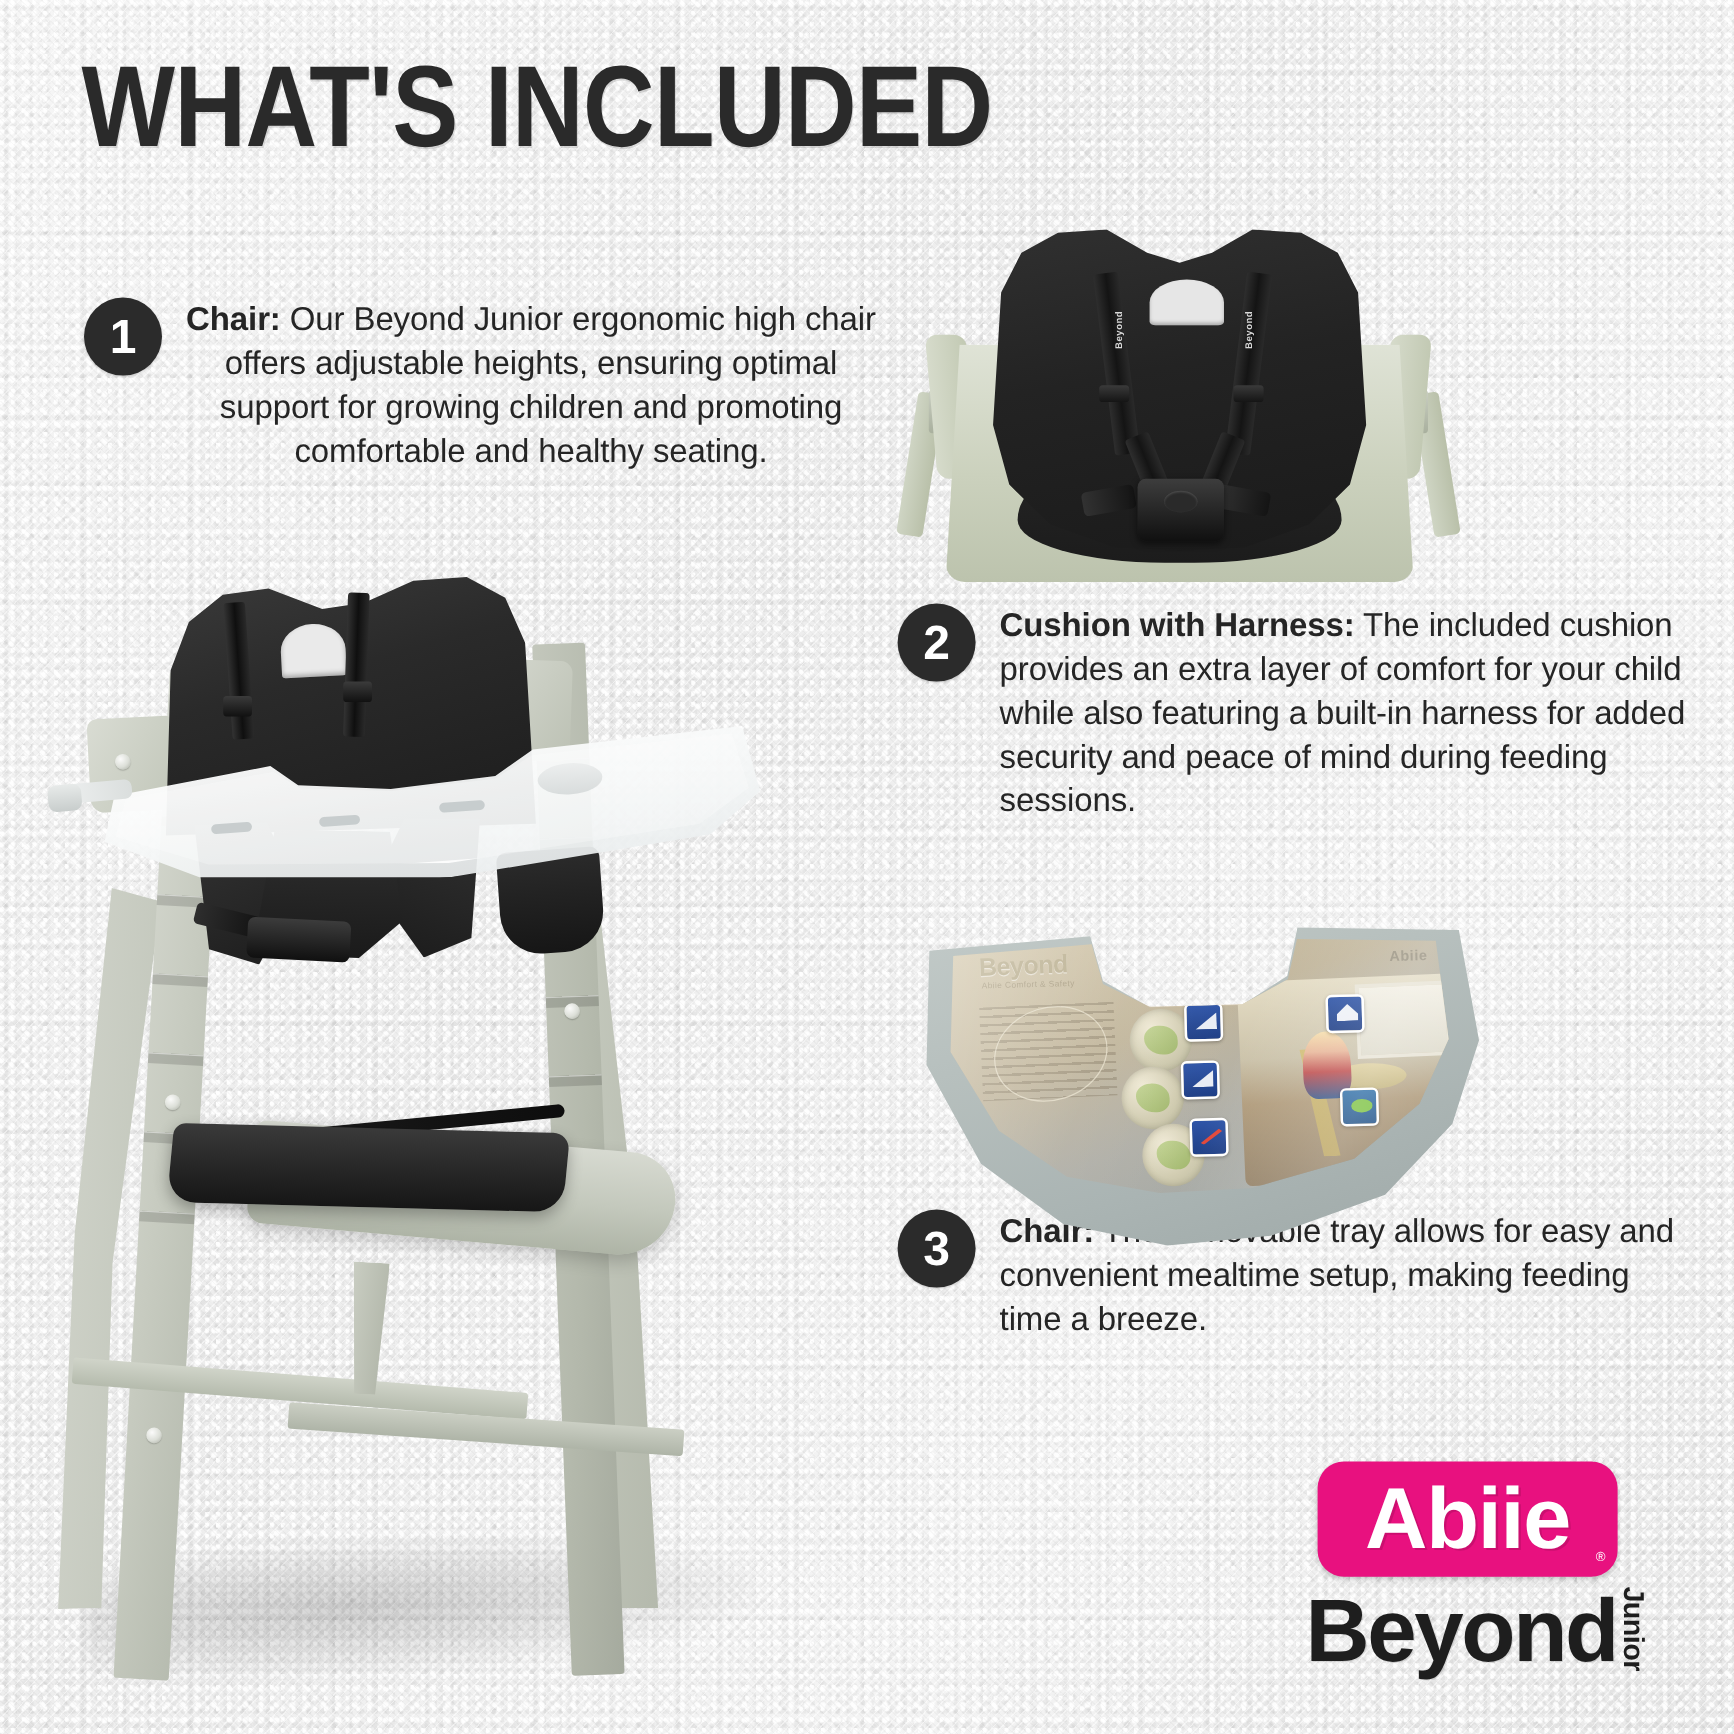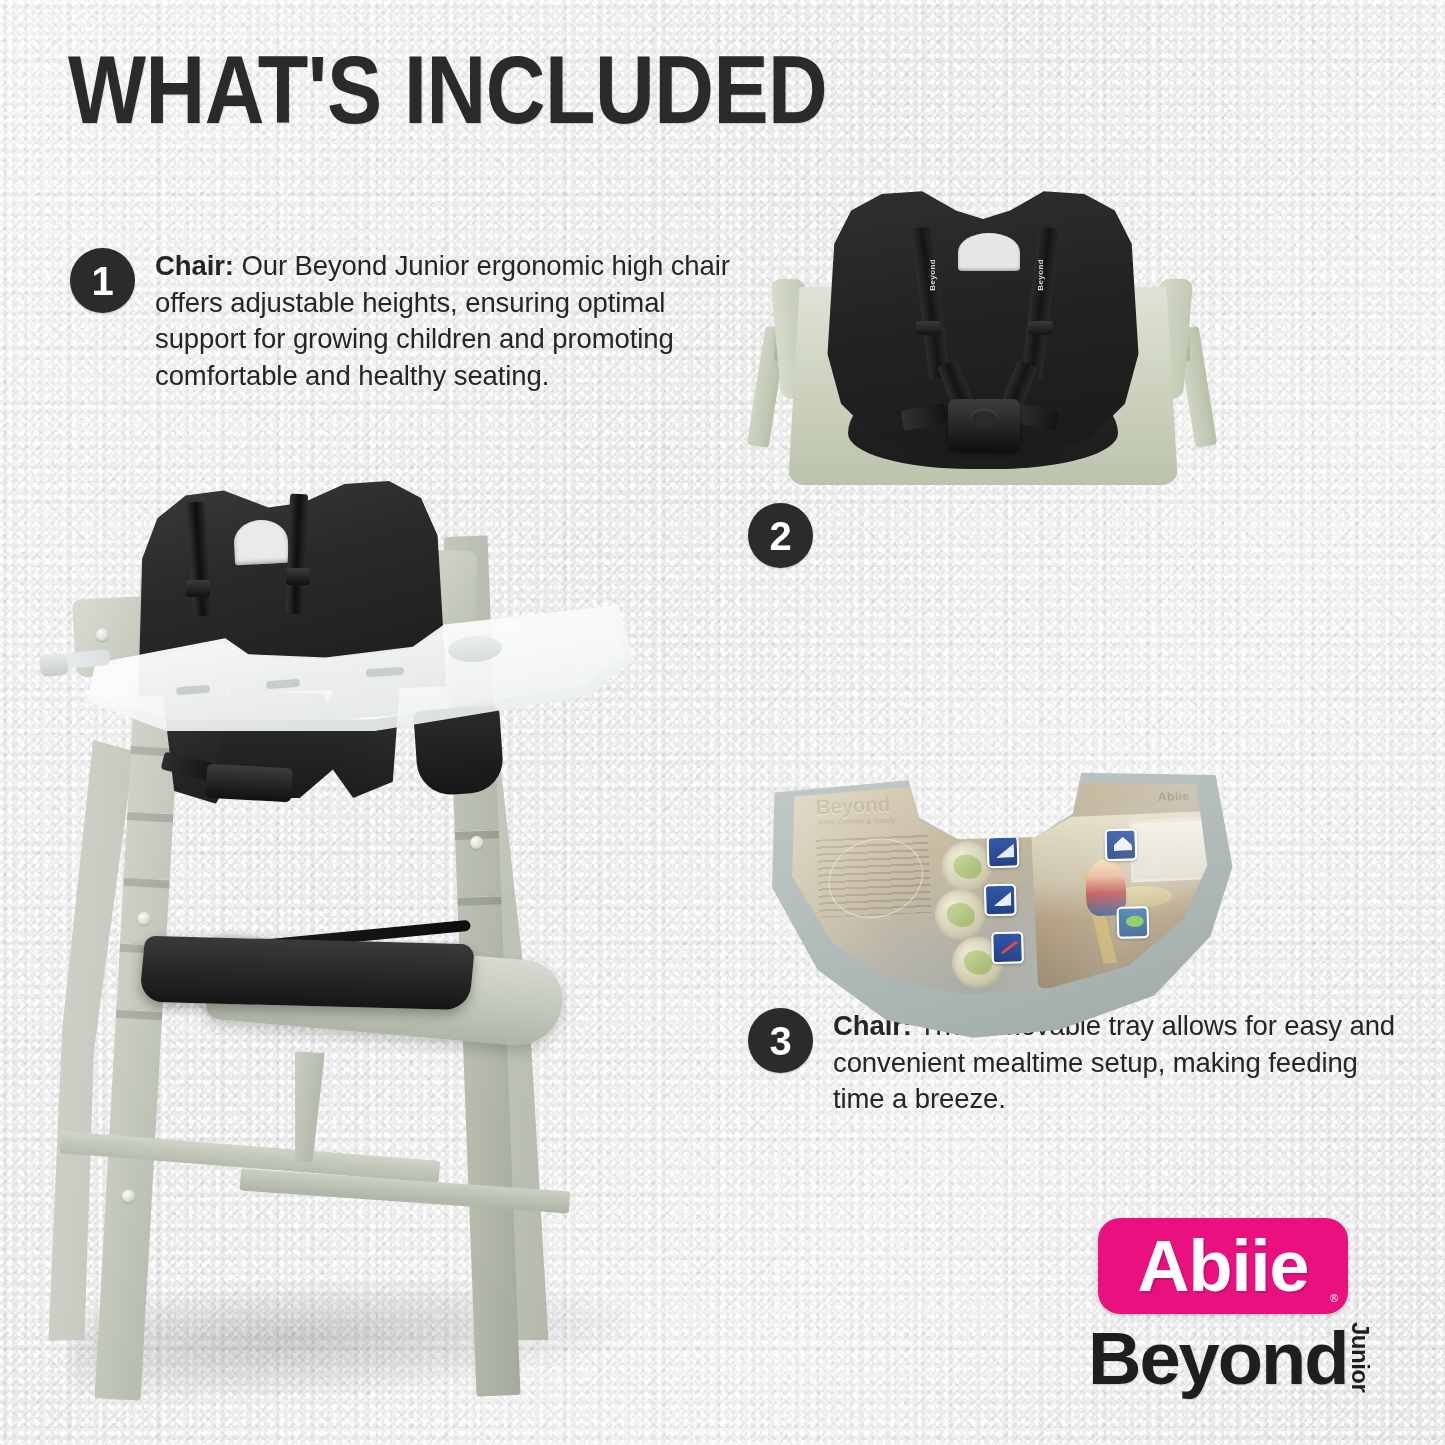--- a/index.html
+++ b/index.html
@@ -61,21 +61,21 @@
   .ftext{
     margin-left:20px;
     font-size:27.5px;
     line-height:1.33;
     color:#252525;
     letter-spacing:-0.1px;
   }
   .ftext b{ font-weight:bold; }
 
   #feature-1{ left:70px;  top:248px; width:660px; }
-  #feature-1 .ftext{ width:590px; }
+  #feature-1 .ftext{ width:590px;text-align:center; }
   #feature-2{ left:748px; top:503px; width:660px; }
   #feature-2 .ftext{ width:578px; }
   #feature-3{ left:748px; top:1008px; width:660px; }
   #feature-3 .ftext{ width:578px; }
 
   
   #img-cushion{ position:absolute; left:752px; top:175px; width:460px; height:310px; }
   .cu-frame-back{
     position:absolute; left:36px; top:112px; width:390px; height:198px;
     background:linear-gradient(180deg,#dfe3d6 0%,#cbd1bd 55%,#bcc3ad 100%);
@@ -539,20 +539,23 @@
 
 <div class="feature" id="feature-1">
   <div class="badge">1</div>
   <div class="ftext">
     <b>Chair:</b><span> Our Beyond Junior ergonomic high chair offers adjustable heights, ensuring optimal support for growing children and promoting comfortable and healthy seating.</span>
   </div>
 </div>
 
 <div class="feature" id="feature-2">
   <div class="badge">2</div>
+  <div class="ftext">
+    <b>Cushion with Harness:</b><span> The included cushion provides an extra layer of comfort for your child while also featuring a built-in harness for added security and peace of mind during feeding sessions.</span>
+  </div>
 </div>
 
 <div class="feature" id="feature-3">
   <div class="badge">3</div>
   <div class="ftext">
     <b>Chair:</b><span> The removable tray allows for easy and convenient mealtime setup, making feeding time a breeze.</span>
   </div>
 </div>
 
 <div id="img-cushion">

